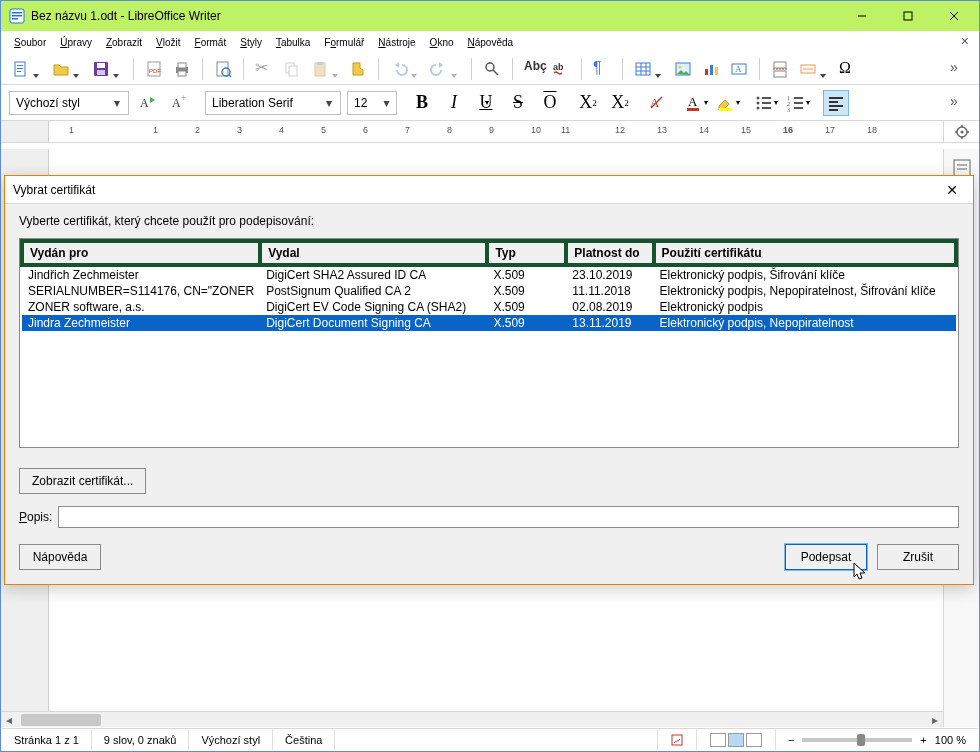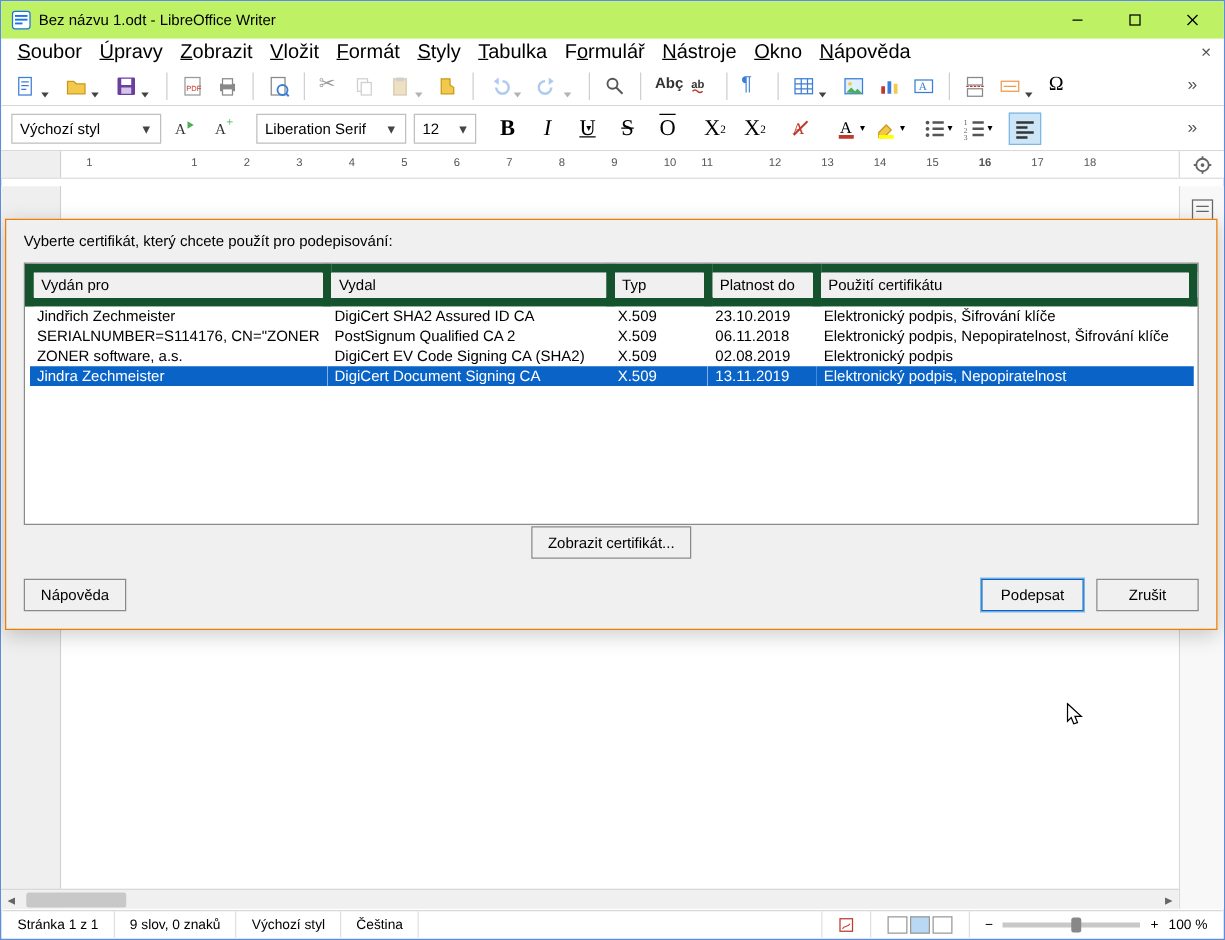--- a/index.html
+++ b/index.html
@@ -8,21 +8,21 @@
 
   
   .main-window { position: absolute; inset: 0; background: #fff; border: 1px solid #5d8dd8; }
   .titlebar { height: 30px; display: flex; align-items: center; padding: 0 2px 0 8px; background: #bef264; }
   .titlebar .app-icon { width: 16px; height: 16px; margin-right: 6px; }
   .titlebar .title-text { flex: 1; font-size: 12px; color: #000; }
   .titlebar .win-btn { width: 46px; height: 30px; display: flex; align-items: center; justify-content: center; color: #000; }
   .titlebar .win-btn svg { width: 10px; height: 10px; }
 
   .menubar { height: 22px; display: flex; align-items: center; padding: 0 6px; background: #fff; position: relative; }
-  .menubar .menu-item { padding: 2px 7px; font-size: 16px; }
+  .menubar .menu-item { padding: 2px 7px; font-size: 10px; }
   .menubar .menu-item .u { text-decoration: underline; }
   .menubar .close-doc { position: absolute; right: 10px; top: 2px; color: #555; font-size: 14px; }
 
   .toolbar { height: 32px; display: flex; align-items: center; gap: 4px; padding: 0 8px; border-bottom: 1px solid #d8d8d8; background: #fff; }
   .toolbar .sep { width: 1px; height: 22px; background: #d0d0d0; margin: 0 4px; }
   .tb-btn { width: 24px; height: 24px; display: flex; align-items: center; justify-content: center; border-radius: 2px; position:relative; }
   .tb-btn .dd { position:absolute; right:-6px; bottom:3px; width:0;height:0;border-left:3px solid transparent;border-right:3px solid transparent;border-top:4px solid #444; }
   .tb-btn svg, .tb-btn .glyph { width: 18px; height: 18px; }
   .glyph { font-size: 16px; line-height: 1; }
   .toolbar2 { height: 36px; display: flex; align-items: center; gap: 6px; padding: 0 8px; border-bottom: 1px solid #d8d8d8; background: #fff; }
@@ -59,26 +59,26 @@
 
   
   .dialog { position: absolute; left: 4px; top: 175px; width: 970px; background: #f0f0f0; border: 1px solid #ef7d00; box-shadow: 0 4px 16px rgba(0,0,0,.2); }
   .dialog .dlg-titlebar { height: 28px; display:flex; align-items:center; padding: 0 6px; background:#fff; border-bottom:1px solid #d8d8d8;}
   .dialog .dlg-title { flex:1; font-size:12px; padding-left:2px;}
   .dialog .dlg-close { width:30px; text-align:center; color:#000; font-size:14px; }
   .dialog .dlg-body { padding: 10px 14px 14px 14px; }
   .dialog .instr { font-size:12px; margin-bottom:10px; }
   .cert-table-wrap { border:1px solid #8a8a8a; background:#fff; height: 210px; overflow:hidden; }
   .cert-table { width:100%; border-collapse: collapse; font-size:12px; }
-  .cert-table th { text-align:left; font-weight:400; background:#f0f0f0; border:7px solid #14532d; padding:3px 6px; position:sticky; top:0;}
+  .cert-table th { text-align:left; font-weight:700; background:#f0f0f0; border:4px solid #14532d; padding:3px 6px; position:sticky; top:0;}
   .cert-table td { padding:1px 6px; white-space:nowrap; overflow:hidden; text-overflow:ellipsis;}
   .cert-table tr.selected { background:#0a63c7; color:#fff; }
   .cert-table col.c1{width:22%;} col.c2{width:25%;} col.c3{width:10%;} col.c4{width:10%;} col.c5{width:33%;}
 
-  .dlg-actions-row { display:flex; justify-content:center; margin-top:1px; }
+  .dlg-actions-row { display:flex; justify-content:flex-start; margin-top:20px; }
   .dlg-actions-row2 { display:flex; align-items:center; margin-top:12px; }
   .dlg-actions-row2 label{ margin-right:6px; }
   .dlg-actions-row2 .u{ text-decoration: underline;}
   .desc-input { flex:1; height:22px; border:1px solid #8a8a8a; background:#fff; padding:0 4px; }
   .dlg-buttons { display:flex; justify-content:space-between; margin-top:16px; }
   .dlg-buttons .right{ display:flex; gap:10px; }
   button.dlg-btn { min-width:82px; height:26px; background:#f0f0f0; border:1px solid #8a8a8a; font-family:inherit; font-size:12px; padding:0 12px; }
   button.dlg-btn.focus { border:1px solid #0a63c7; box-shadow:0 0 0 1px #7db7e3; }
   .cursor-arrow { position:absolute; width:14px; height:20px; pointer-events:none; }
 </style>
@@ -308,21 +308,21 @@
           <path d="M12 4l5 3-5 3z" fill="#4caf50"></path>
         </svg>
       </div>
     <div class="f-btn">
         <svg viewBox="0 0 20 20">
           <text x="2" y="14" font-size="12" font-family="serif" fill="#333">A</text>
           <text x="11" y="8" font-size="10" fill="#4caf50">+</text>
         </svg>
       </div>
     <div class="sep"></div>
-    <div class="combo" style="width:120px">
+    <div class="combo" style="width:136px">
       <input value="Liberation Serif" style="">
       <span class="arr">▾</span>
     </div>
     <div class="combo" style="width:50px">
       <input value="12" style="">
       <span class="arr">▾</span>
     </div>
     <div class="sep"></div>
     <div class="f-btn" style="font-weight:bold">B</div>
     <div class="f-btn" style="font-style:italic">I</div>
@@ -487,20 +487,24 @@
       <div class="zoom-slider">
           <div class="knob"></div>
         </div>
       <span>+</span>
       <span style="margin-left:8px">100 %</span>
     </div>
   </div>
 </div>
 
 <div class="dialog">
+  <div class="dlg-titlebar">
+    <span class="dlg-title">Vybrat certifikát</span>
+    <span class="dlg-close">✕</span>
+  </div>
   <div class="dlg-body">
     <div class="instr">Vyberte certifikát, který chcete použít pro podepisování:</div>
 
     <div class="cert-table-wrap">
       <table class="cert-table">
         <colgroup>
             <col class="c1">
             <col class="c2">
             <col class="c3">
             <col class="c4">
@@ -520,21 +524,21 @@
               <td>Jindřich Zechmeister</td>
               <td>DigiCert SHA2 Assured ID CA</td>
               <td>X.509</td>
               <td>23.10.2019</td>
               <td>Elektronický podpis, Šifrování klíče</td>
             </tr>
             <tr class="row">
               <td>SERIALNUMBER=S114176, CN="ZONER</td>
               <td>PostSignum Qualified CA 2</td>
               <td>X.509</td>
-              <td>06.11.2018</td>
+              <td>11.11.2018</td>
               <td>Elektronický podpis, Nepopiratelnost, Šifrování klíče</td>
             </tr>
             <tr class="row">
               <td>ZONER software, a.s.</td>
               <td>DigiCert EV Code Signing CA (SHA2)</td>
               <td>X.509</td>
               <td>02.08.2019</td>
               <td>Elektronický podpis</td>
             </tr>
             <tr class="row selected">
@@ -545,20 +549,24 @@
               <td>Elektronický podpis, Nepopiratelnost</td>
             </tr>
           </tbody>
       </table>
     </div>
 
     <div class="dlg-actions-row">
       <button class="dlg-btn"><span class="u">Z</span><span>obrazit certifikát...</span></button>
     </div>
 
+    <div class="dlg-actions-row2">
+      <label><span class="u">P</span>opis:</label>
+      <input class="desc-input" value="" style="">
+    </div>
 
     <div class="dlg-buttons">
       <button class="dlg-btn"><span class="u">N</span><span>ápověda</span></button>
       <div class="right">
         <button class="dlg-btn focus">Podepsat</button>
         <button class="dlg-btn">Zrušit</button>
       </div>
     </div>
   </div>
 

